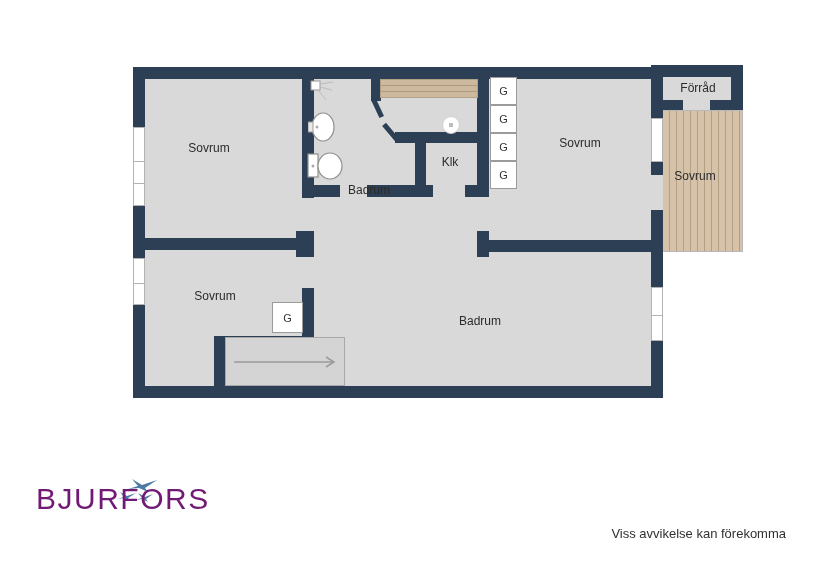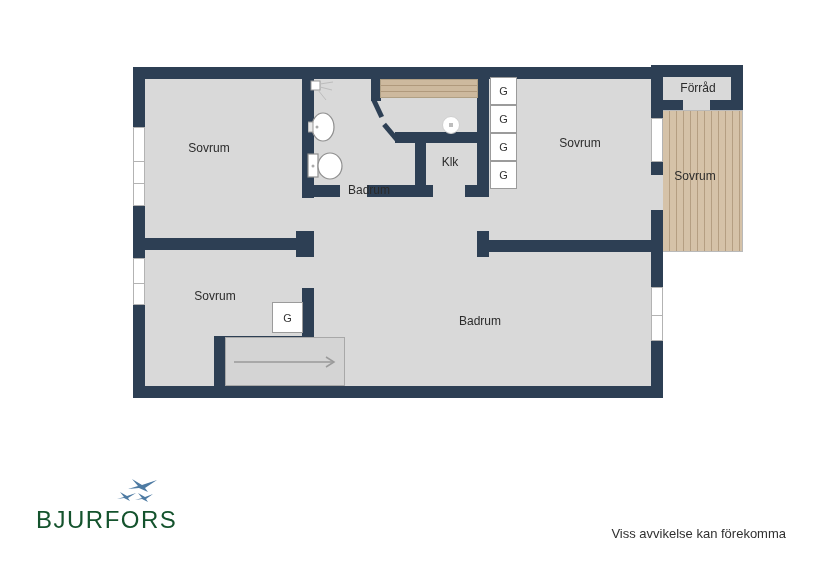--- a/index.html
+++ b/index.html
@@ -27,22 +27,22 @@
   .wood-h{position:absolute;background:
     repeating-linear-gradient(180deg, transparent 0 5px, var(--woodline) 5px 6px),
     #cdb99e;border:1px solid #b0a085;}
   .leaf{position:absolute;background:var(--wall);width:5px;height:20px;}
   .gbox{position:absolute;background:#ffffff;border:1px solid #9b9b9b;
     display:flex;align-items:center;justify-content:center;
     font-size:11px;color:#333;}
   .stairs{position:absolute;background:#d4d4d4;border:1px solid #a8a8a8;}
   .room-label{position:absolute;transform:translate(-50%,-50%);
     font-size:12px;color:var(--label);white-space:nowrap;}
-  .logo-text{position:absolute;left:36px;top:506px;font-size:24px;
-    color:#14532d;letter-spacing:1.5px;}
+  .logo-text{position:absolute;left:36px;top:482px;font-size:30px;
+    color:#701a75;letter-spacing:1.5px;}
   .disclaimer{position:absolute;right:38px;top:526px;font-size:13px;color:#303030;text-align:right;}
   svg{display:block;}
 </style>
 </head>
 <body>
 
 <div class="plan">
 
   <div class="floor" style="left:133px;top:67px;width:530px;height:331px;"></div>
 

